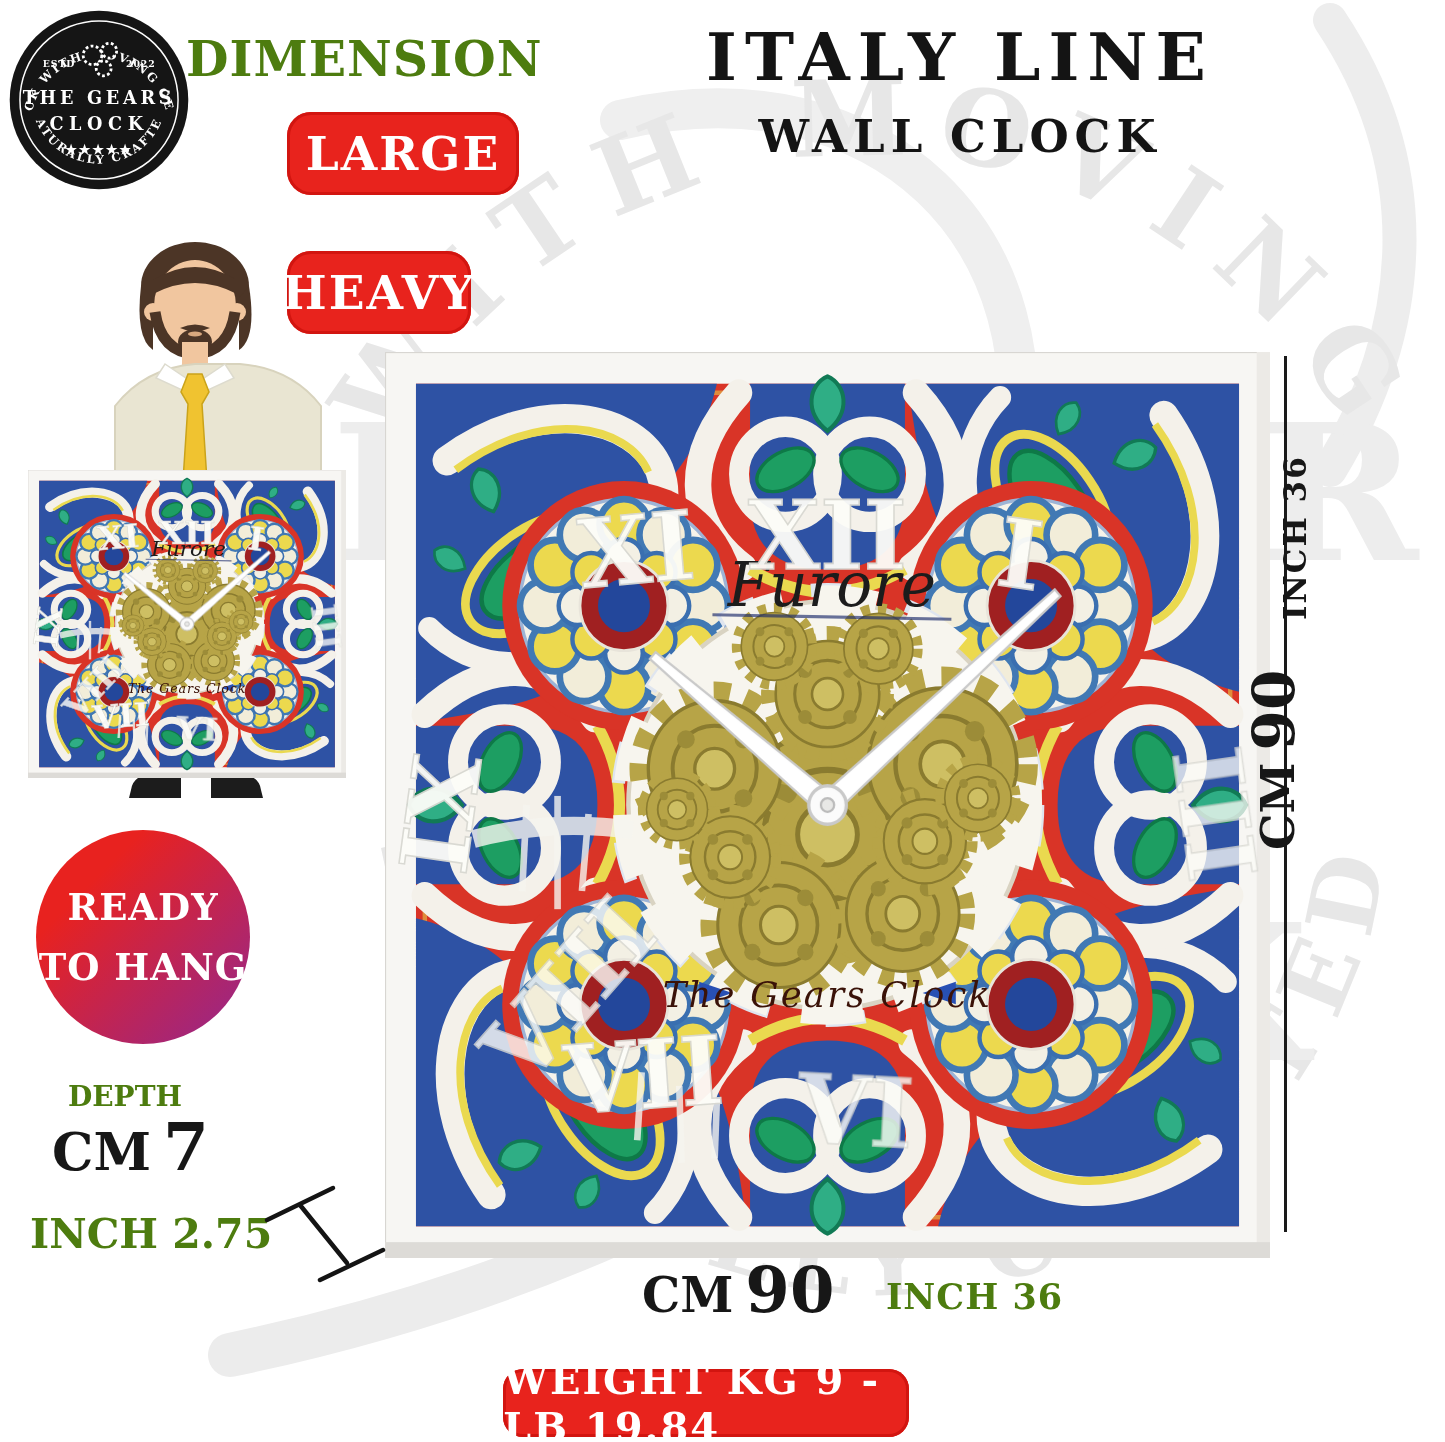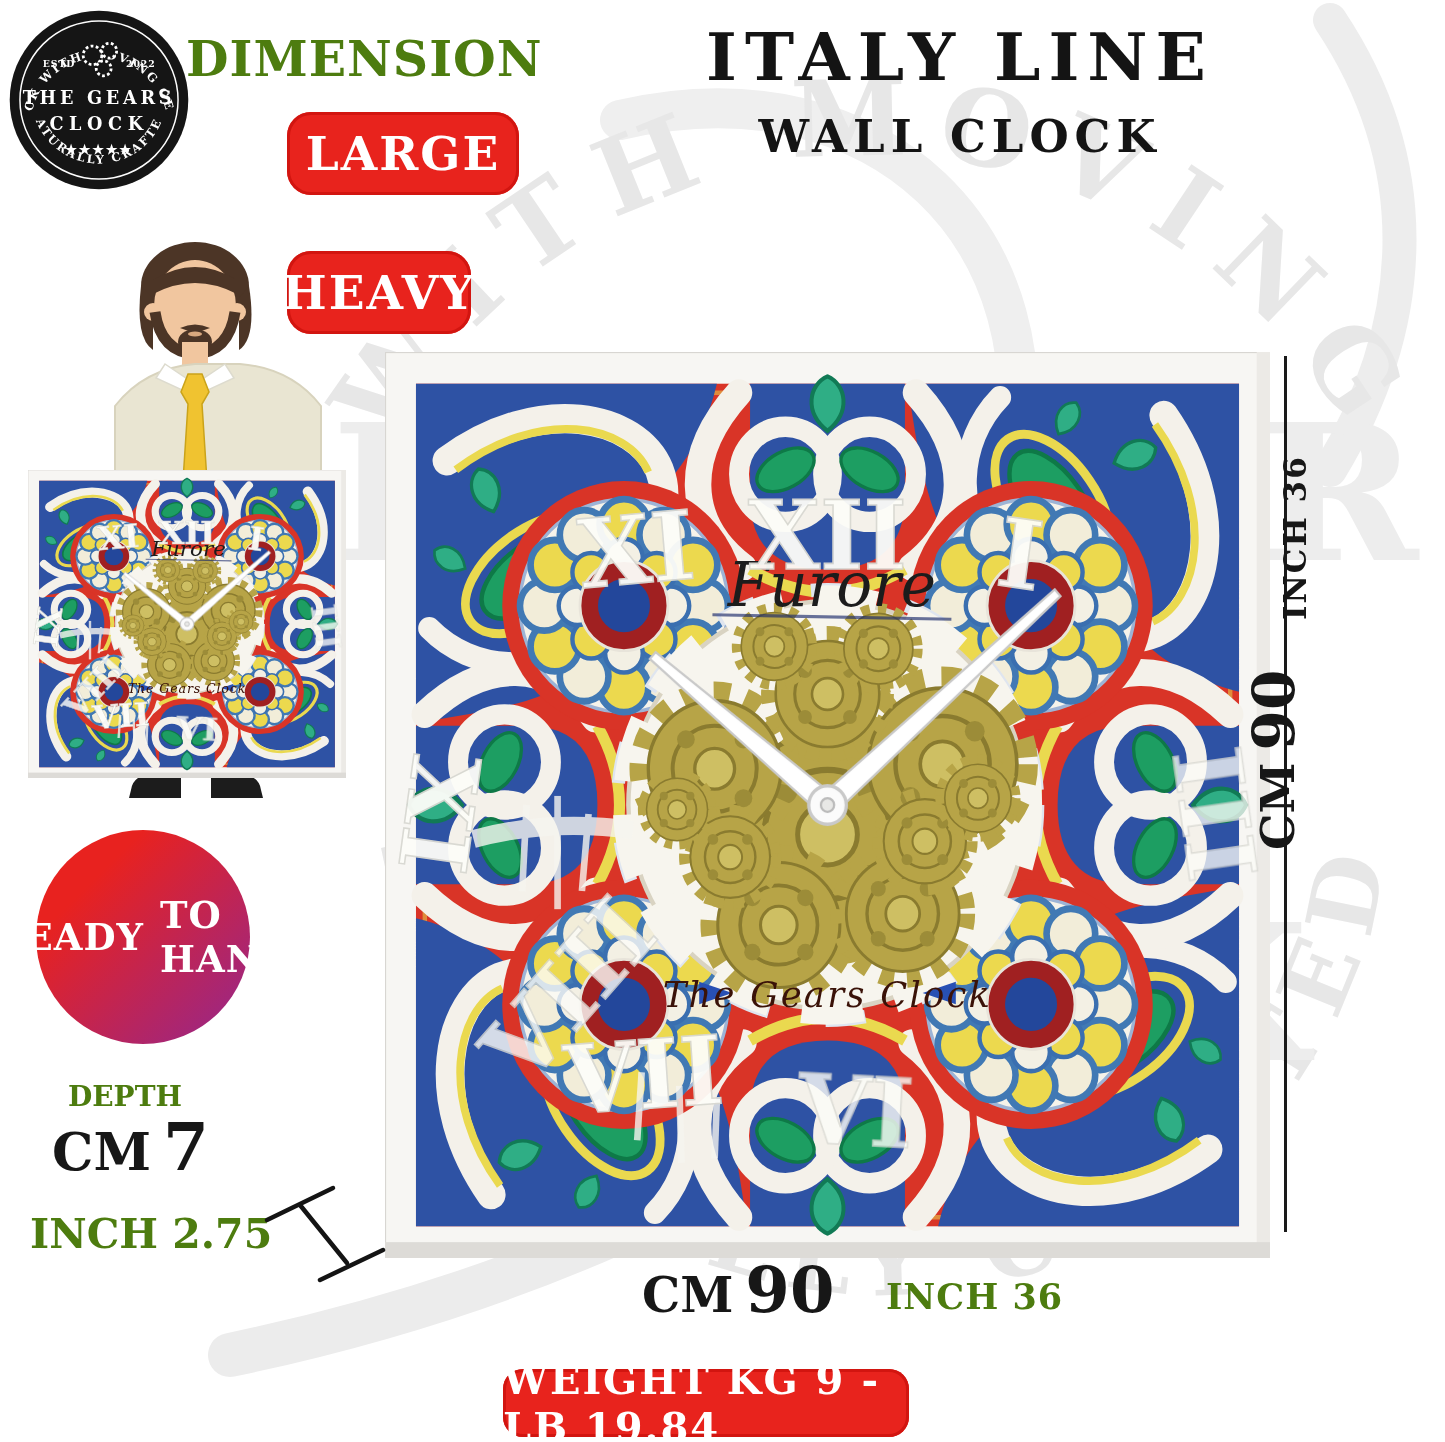--- a/index.html
+++ b/index.html
@@ -248,21 +248,21 @@
     <path d="M36,562 Q38,546 60,546 L86,546 L86,570 L34,570 Z" fill="#1c1c1c"></path>
     <path d="M166,562 Q164,546 142,546 L116,546 L116,570 L168,570 Z" fill="#1c1c1c"></path>
   </svg>
 
   <svg class="abs z2" style="left:28px;top:470px" width="318" height="308" viewBox="0 0 400 400" preserveAspectRatio="none">
     <use href="#clockart"></use>
   </svg>
 
   <div class="abs z3" style="left:36px;top:830px;width:214px;height:214px;border-radius:50%;
         background:linear-gradient(135deg,#e8221f 25%,#93278f 100%);
-        display:flex;flex-direction:row;align-items:center;justify-content:center;gap:16px">
+        display:flex;flex-direction:column;align-items:center;justify-content:center;gap:16px">
     <div style="color:#fff;font-weight:bold;font-size:37px;letter-spacing:1px">READY</div>
     <div style="color:#fff;font-weight:bold;font-size:37px;letter-spacing:1px">TO HANG</div>
   </div>
 
   <div class="abs z3 blk" style="left:68px;top:1072px;font-size:28px">DEPTH</div>
   <div class="abs z3 baseline-row" style="left:52px;top:1108px">
     <span style="font-size:52px">CM</span>
     <span style="font-size:66px">7</span>
   </div>
   <div class="abs z3 blk" style="left:30px;top:1202px;font-size:41px">INCH 2.75</div>

